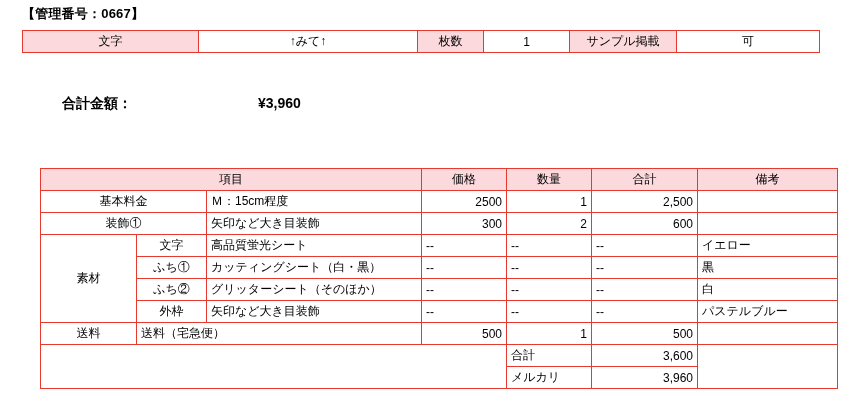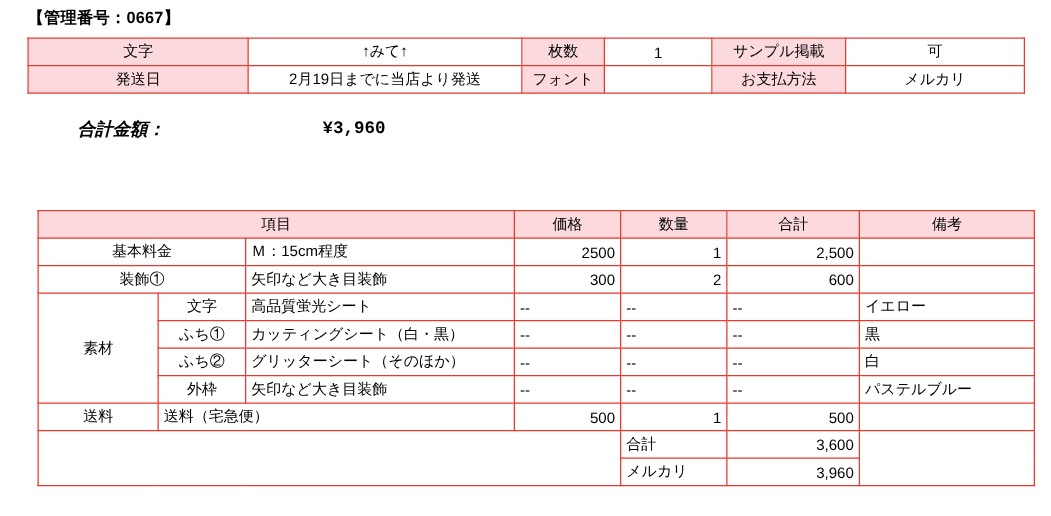--- a/index.html
+++ b/index.html
@@ -60,48 +60,46 @@
   }
 
   
   .total-label {
     position: absolute;
     left: 62px;
     top: 95px;
     font-size: 14px;
     font-weight: bold;
     white-space: nowrap;
-    font-style: italic;
   }
   .total-value {
     position: absolute;
     left: 258px;
     top: 95px;
     font-size: 14px;
     font-weight: bold;
     white-space: nowrap;
-    font-family: Liberation Mono, monospace;
   }
 
   .note {
     position: absolute;
     left: 22px;
     font-size: 11px;
     color: #e8392f;
     font-weight: bold;
     white-space: nowrap;
     letter-spacing: -0.1px;
   }
   .note1 { top: 118px; }
   .note2 { top: 138px; }
 
   
   .detail-table {
     position: absolute;
-    left: 30px;
+    left: 40px;
     top: 168px;
     width: 797px;
     border: 1px solid #e8392f;
   }
   .detail-table td {
     border: 1px solid #e8392f;
     height: 21px;
     font-size: 12px;
     padding: 0 4px;
     vertical-align: middle;
@@ -137,28 +135,20 @@
       <col style="width:143px">
     </colgroup>
     <tbody>
       <tr>
         <td class="pink">文字</td>
         <td>↑みて↑</td>
         <td class="pink">枚数</td>
         <td class="num-right">1</td>
         <td class="pink">サンプル掲載</td>
         <td>可</td>
-      </tr>
-      <tr>
-        <td class="pink">発送日</td>
-        <td>2月19日までに当店より発送</td>
-        <td class="pink">フォント</td>
-        <td></td>
-        <td class="pink">お支払方法</td>
-        <td>メルカリ</td>
       </tr>
     </tbody>
   </table>
 
   <div class="total-label">合計金額：</div>
   <div class="total-value">¥3,960</div>
 
 
   <table class="detail-table">
     <colgroup>

